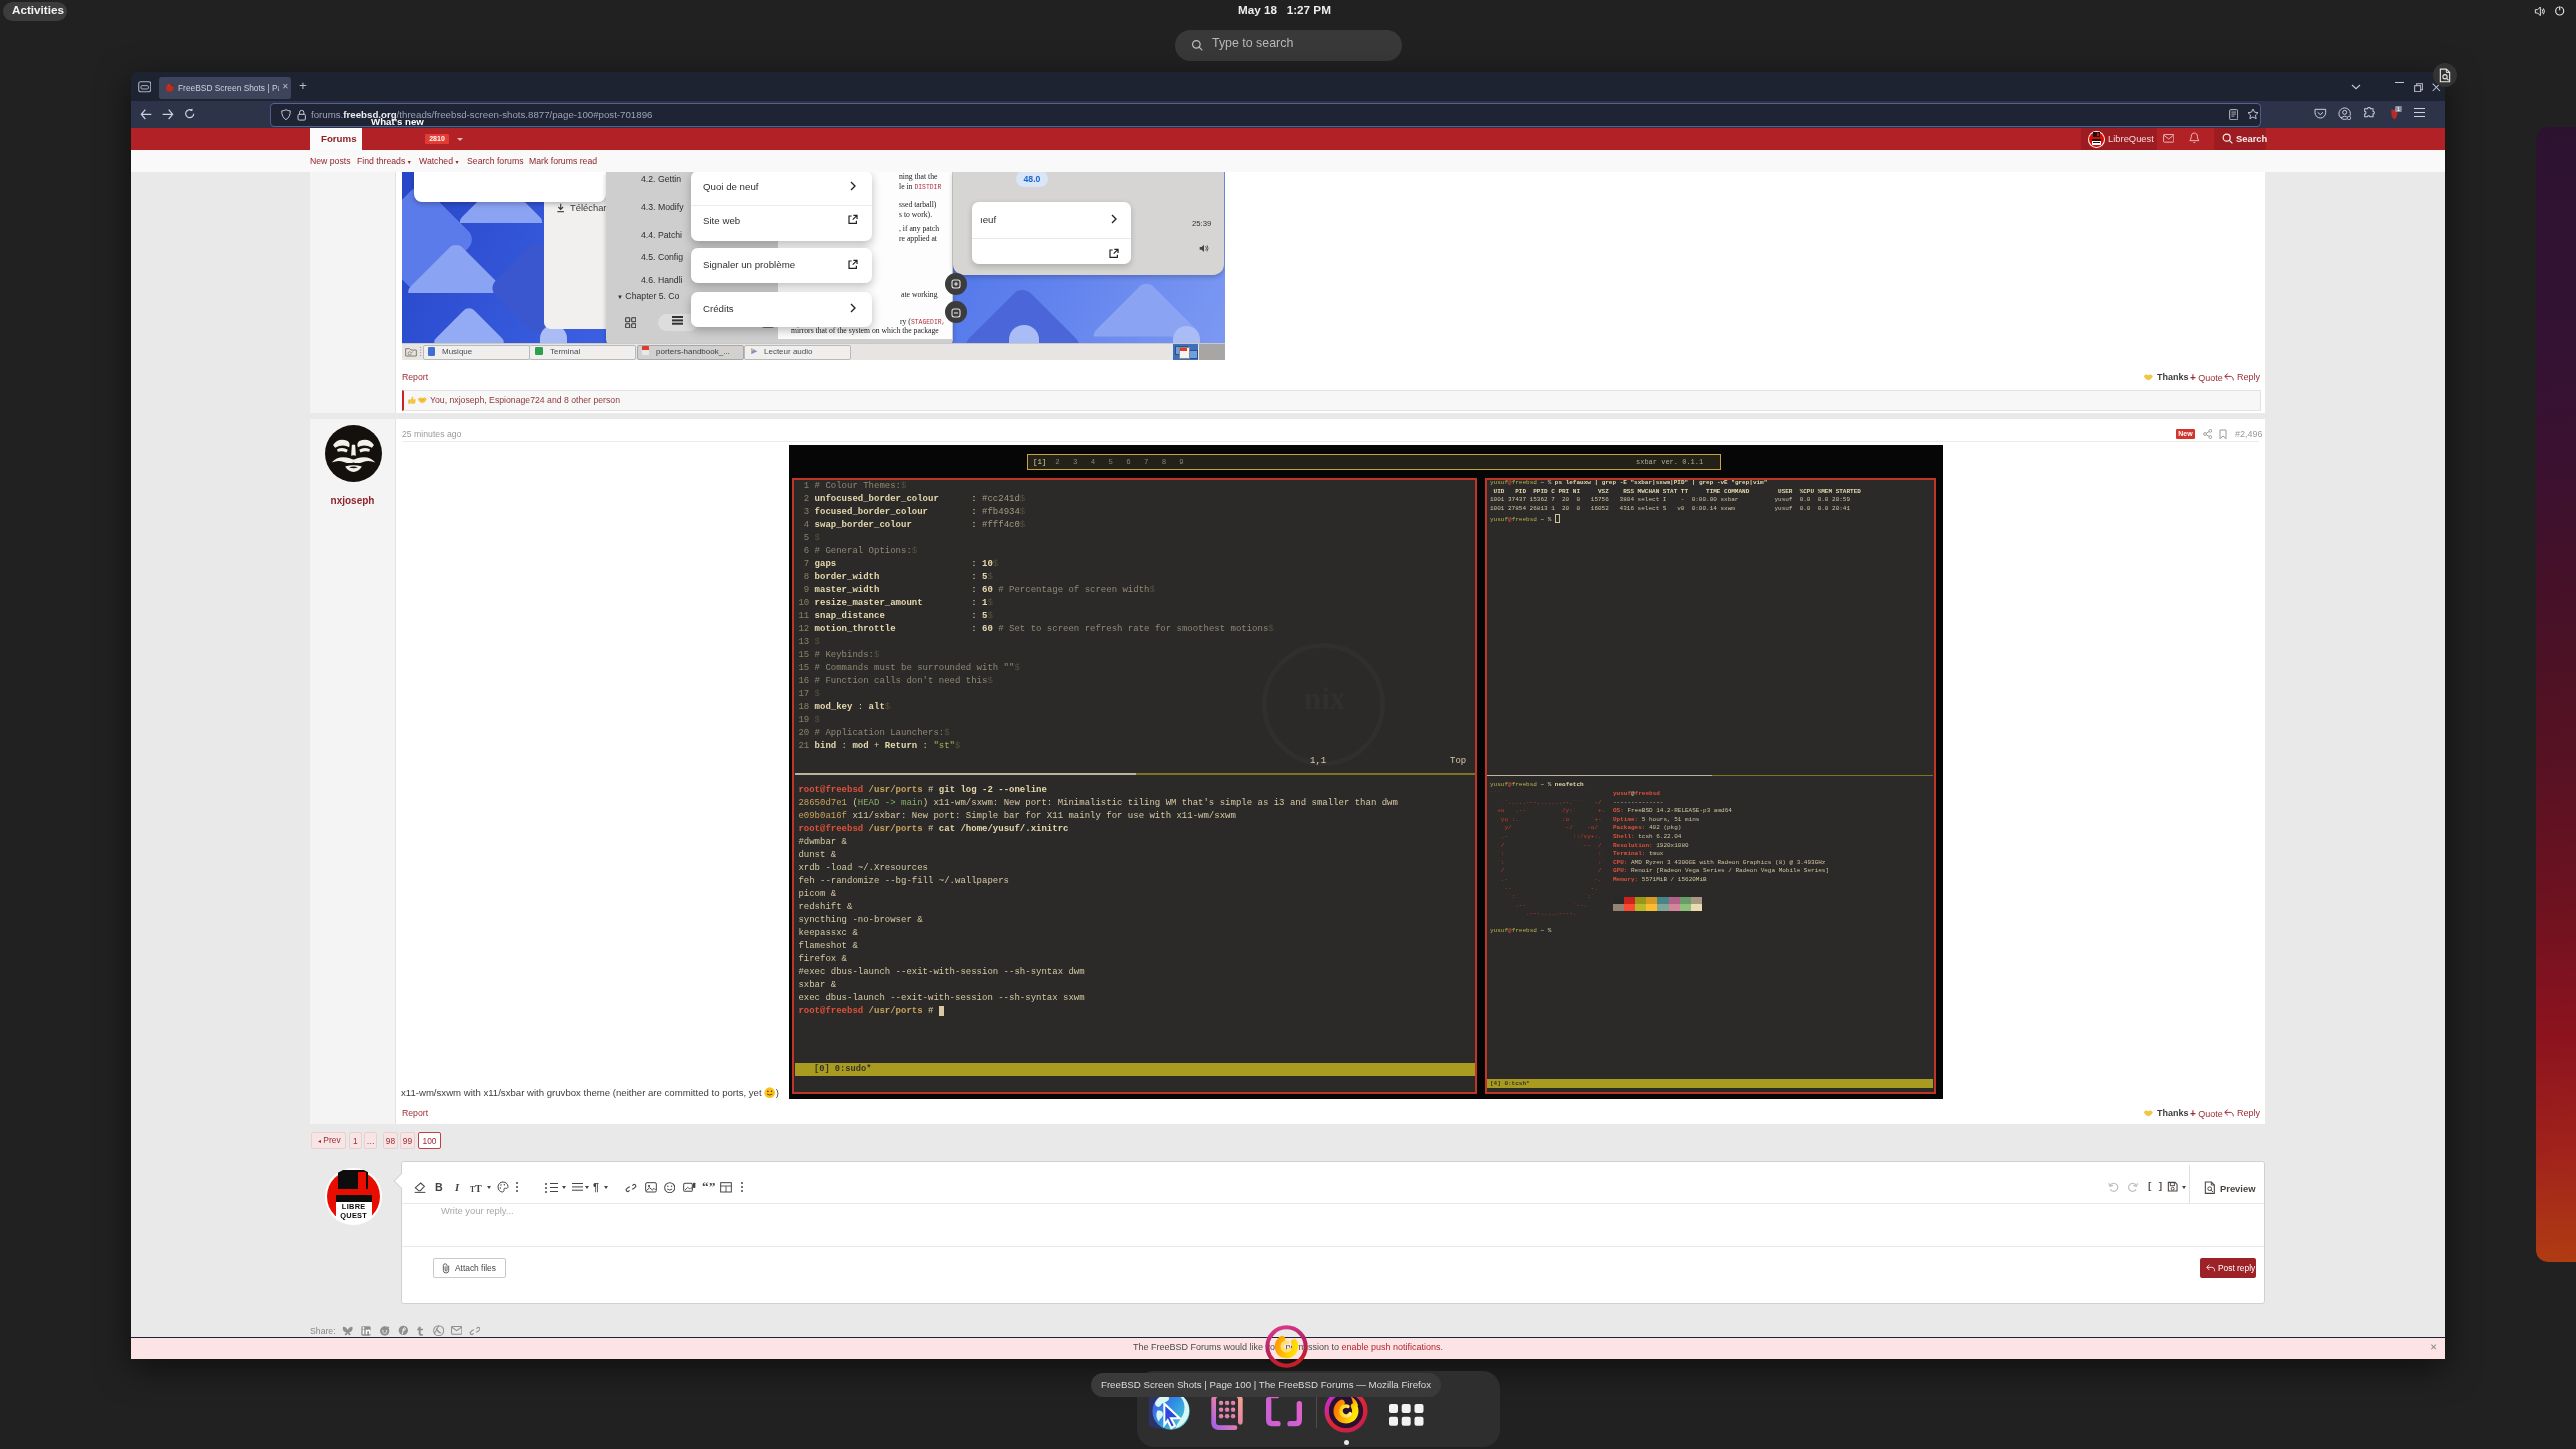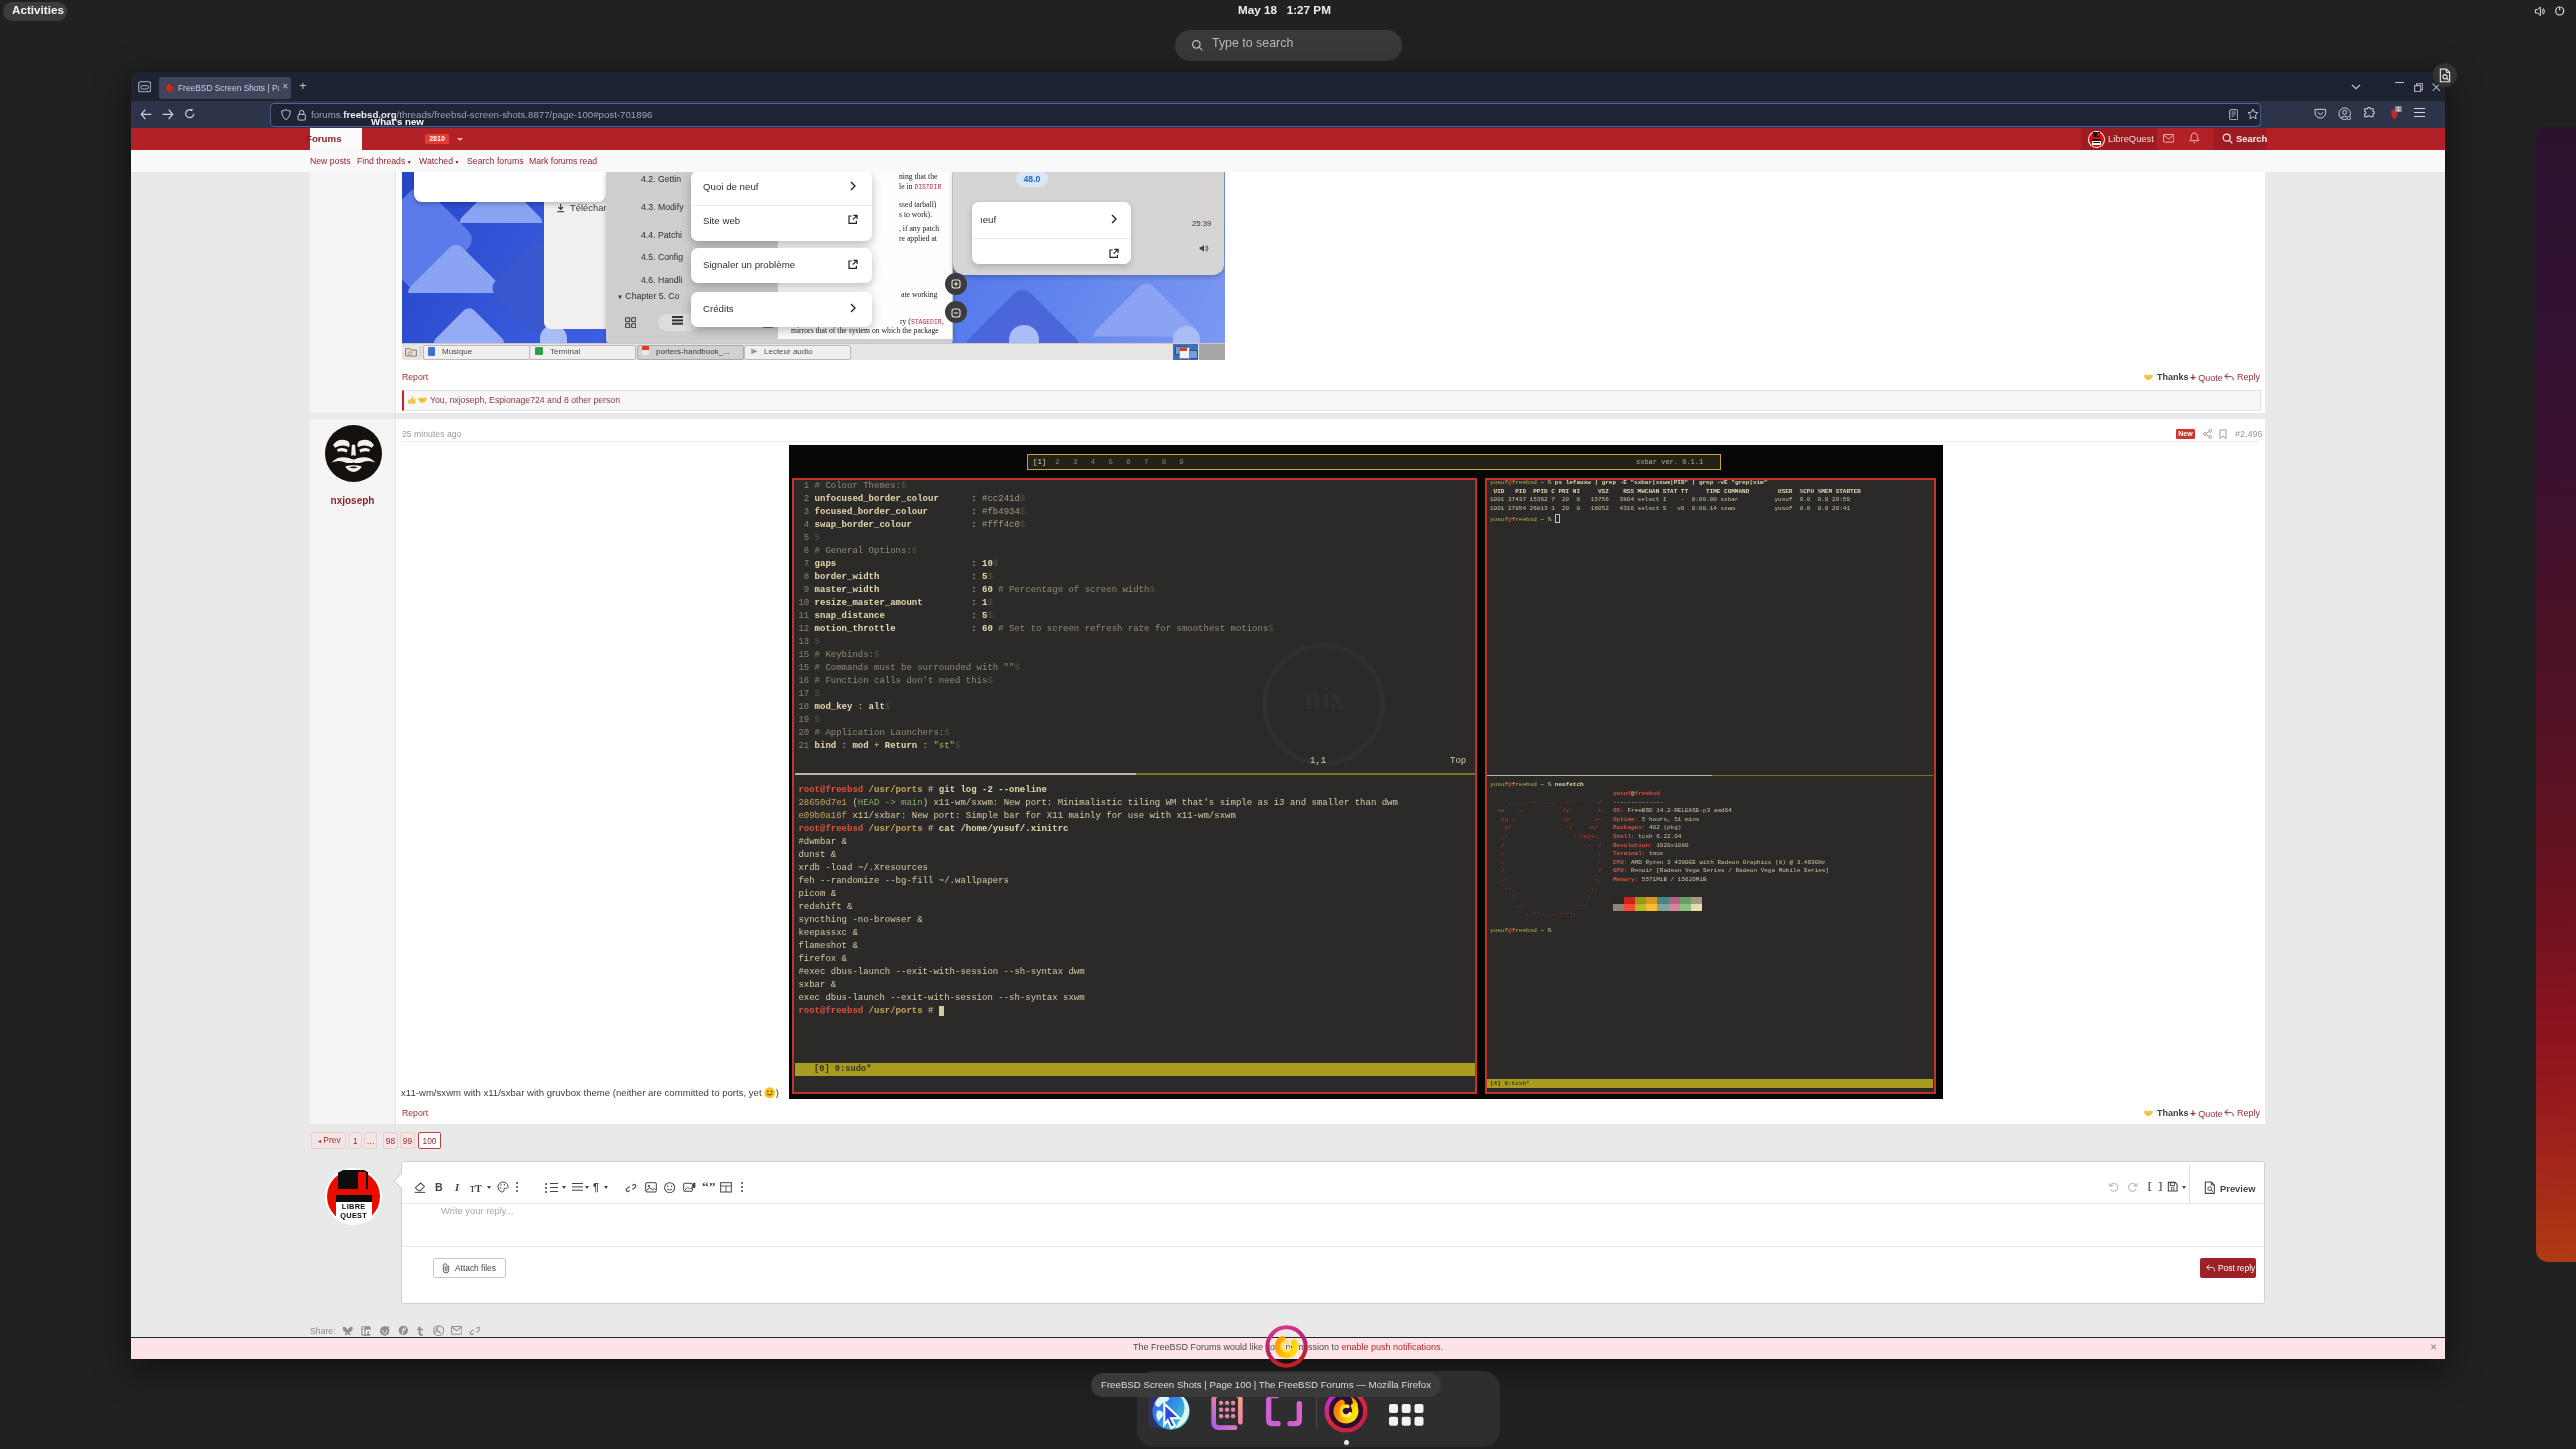--- a/index.html
+++ b/index.html
@@ -121,21 +121,21 @@
     <rect x="12" y="0" width="10" height="9" rx="1.5" fill="#8a8f9e"></rect>
     <text x="17" y="7.4" font-size="8" fill="#ffffff" text-anchor="middle" font-family="Liberation Sans">1</text>
   </svg>
 <div class="abs" style="left:2414px;top:108px;width:11.4px;height:1.3px;background:#ccd1dd;box-shadow:0 4px 0 #ccd1dd,0 8px 0 #ccd1dd;"></div>
 
 <div class="abs" style="left:131px;top:128px;width:2314px;height:22px;background:#b22126;"></div>
 <div class="abs" style="left:2081px;top:128px;width:76px;height:22px;background:#9d1c22;"></div>
 <div class="abs" style="left:2214px;top:128px;width:52px;height:22px;background:#9d1c22;"></div>
 
 <div class="abs" style="left:310px;top:128px;width:52px;height:44px;background:#fbfbfb;"></div>
-<div class="abs b" style="left:306px;top:133px;font-size:9.7px;color:#8d2026;">Forums</div>
+<div class="abs b" style="left:321px;top:133px;font-size:9.7px;color:#8d2026;">Forums</div>
 <div class="abs b" style="left:371px;top:116px;font-size:9.7px;color:#ffffff;">What's new</div>
 <div class="abs b" style="left:425px;top:134px;width:24px;height:10px;border-radius:1.3px;background:#e23c34;font-size:7px;color:#fff;text-align:center;line-height:10px;">2810</div>
 <div class="abs" style="left:457px;top:138px;width:0;height:0;border-left:3.4px solid transparent;border-right:3.4px solid transparent;border-top:3.7px solid #e9b8b8;"></div>
 
 <div class="abs" style="left:2088px;top:131px;width:17px;height:17px;border-radius:50%;background:#fff;overflow:hidden;">
   <div class="abs" style="left:1px;top:1px;width:14.8px;height:14.8px;border-radius:50%;background:#e00b00;"></div>
   <div class="abs" style="left:4.7px;top:1.3px;width:7.4px;height:4.4px;background:#131313;"></div>
   <div class="abs" style="left:9.4px;top:2px;width:2px;height:3.4px;background:#e00b00;"></div>
   <div class="abs" style="left:4px;top:7.7px;width:8.7px;height:6.7px;background:#fff;"></div>
   <div class="abs" style="left:4px;top:7.7px;width:8.7px;height:2px;background:#131313;"></div>

